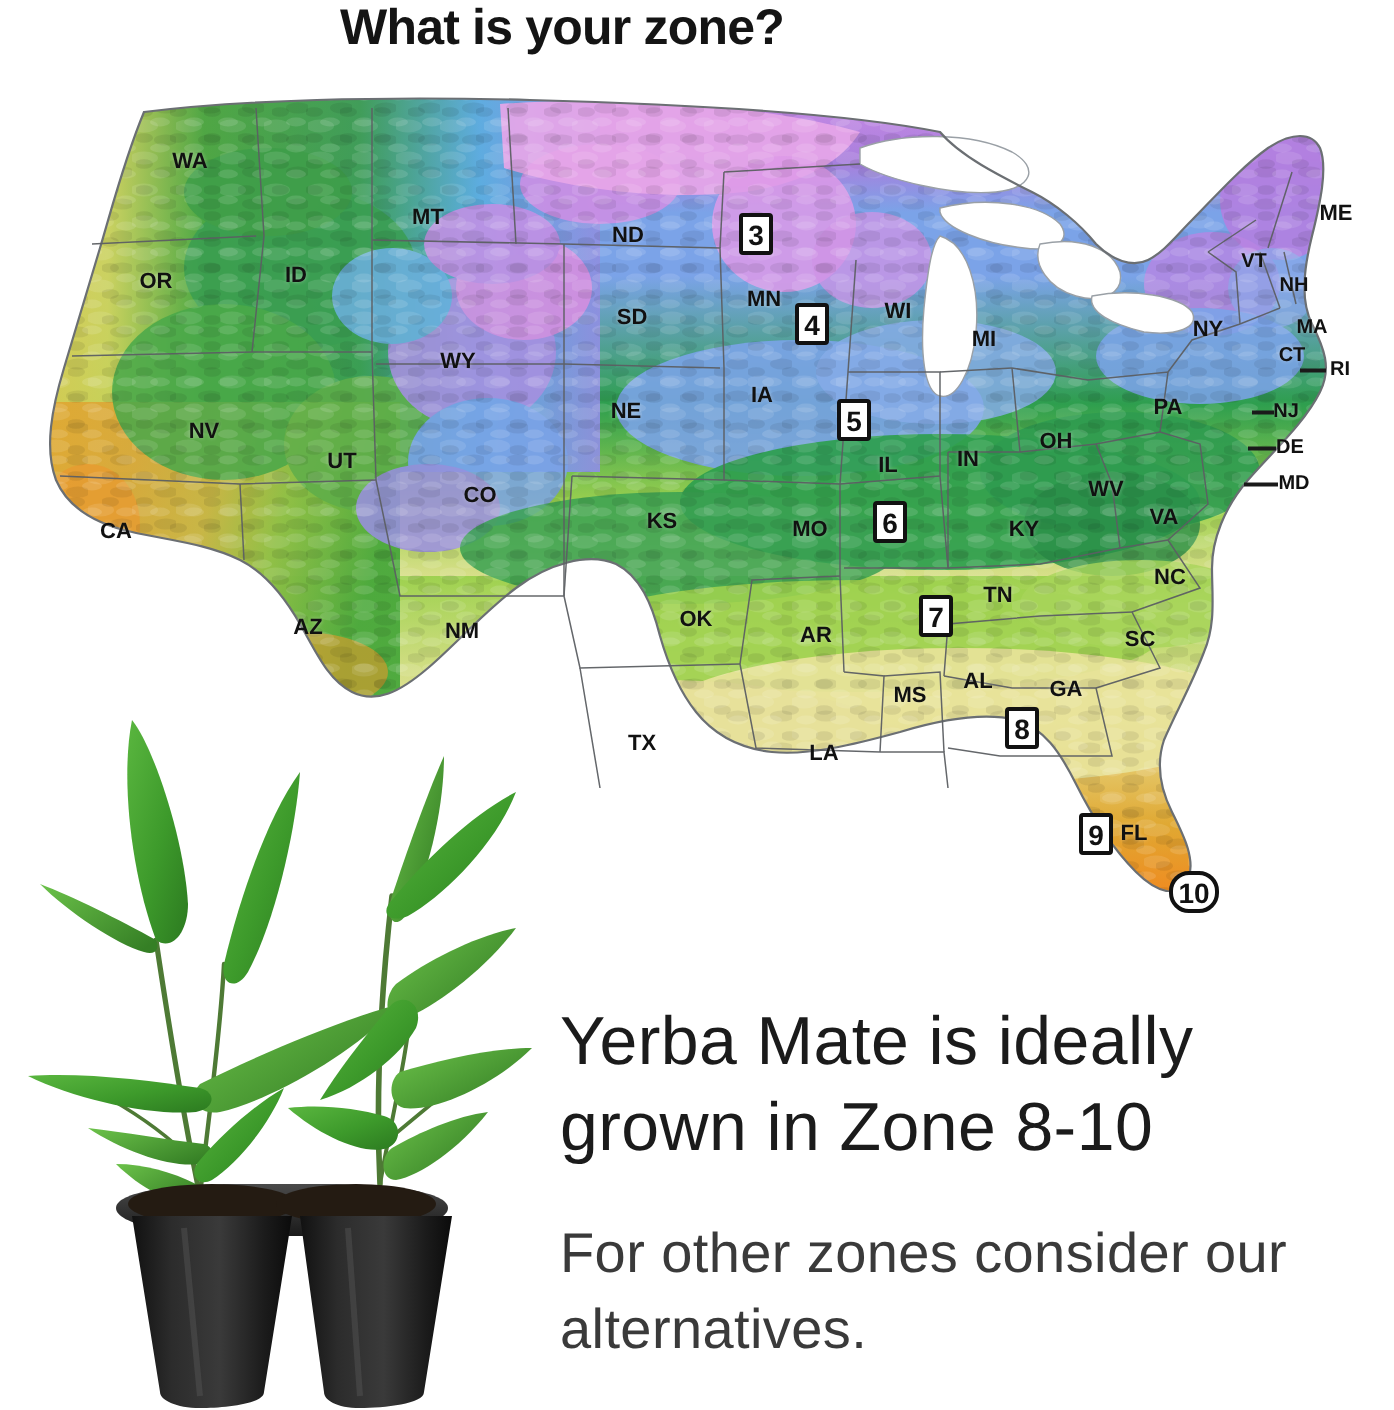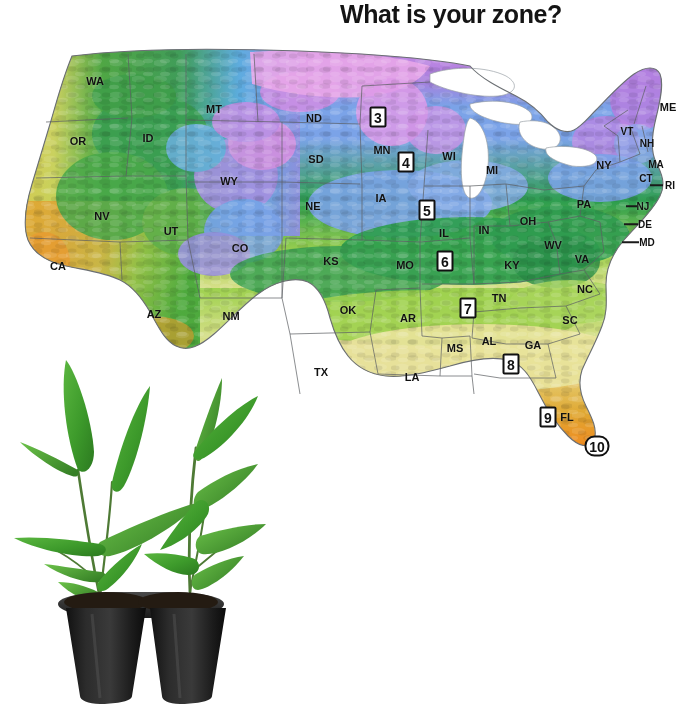--- a/index.html
+++ b/index.html
@@ -2,21 +2,21 @@
 <html><head>
 <meta charset="utf-8">
 <style>
   html,body{margin:0;padding:0;background:#fff;}
   body{width:697px;height:705px;position:relative;overflow:hidden;
        font-family:"Liberation Sans","DejaVu Sans",sans-serif;background:#fff;}
 
   #page{position:absolute;inset:0;background:#fff;}
 
   
-  .title{position:absolute;left:0;top:0;width:562px;text-align:right;
+  .title{position:absolute;left:0;top:0;width:562px;text-align:center;
          font-family:"Liberation Sans","DejaVu Sans",sans-serif;
          font-weight:700;font-size:25px;letter-spacing:-0.4px;color:#141414;
          line-height:28px;white-space:nowrap;}
 
   
   #map-wrap{position:absolute;left:0;top:26px;width:697px;height:420px;}
   #map-svg{position:absolute;left:0;top:0;width:697px;height:420px;display:block;}
 
   .state-label{position:absolute;font-size:11px;font-weight:700;color:#111;
                font-family:"Liberation Sans","DejaVu Sans",sans-serif;
@@ -451,14 +451,16 @@
       <ellipse cx="178" cy="272" rx="40" ry="10" fill="#241b12"></ellipse>
 
       <path d="M 66,278 L 146,278 L 132,366 C 132,372 112,374 100,374 C 88,374 80,370 80,366 Z" fill="url(#potG)"></path>
       <path d="M 150,278 L 226,278 L 212,366 C 212,372 192,374 180,374 C 168,374 162,370 162,366 Z" fill="url(#potG)"></path>
 
       <path d="M 92,284 L 100,368" stroke="#565656" stroke-width="3" opacity="0.45" fill="none"></path>
       <path d="M 174,284 L 180,368" stroke="#565656" stroke-width="3" opacity="0.45" fill="none"></path>
     </svg>
   </div>
 
+  <div class="copy-main">Yerba Mate is ideally grown in Zone 8-10</div>
+  <div class="copy-sub">For other zones consider our alternatives.</div>
 
 </div>
 
 </body></html>

